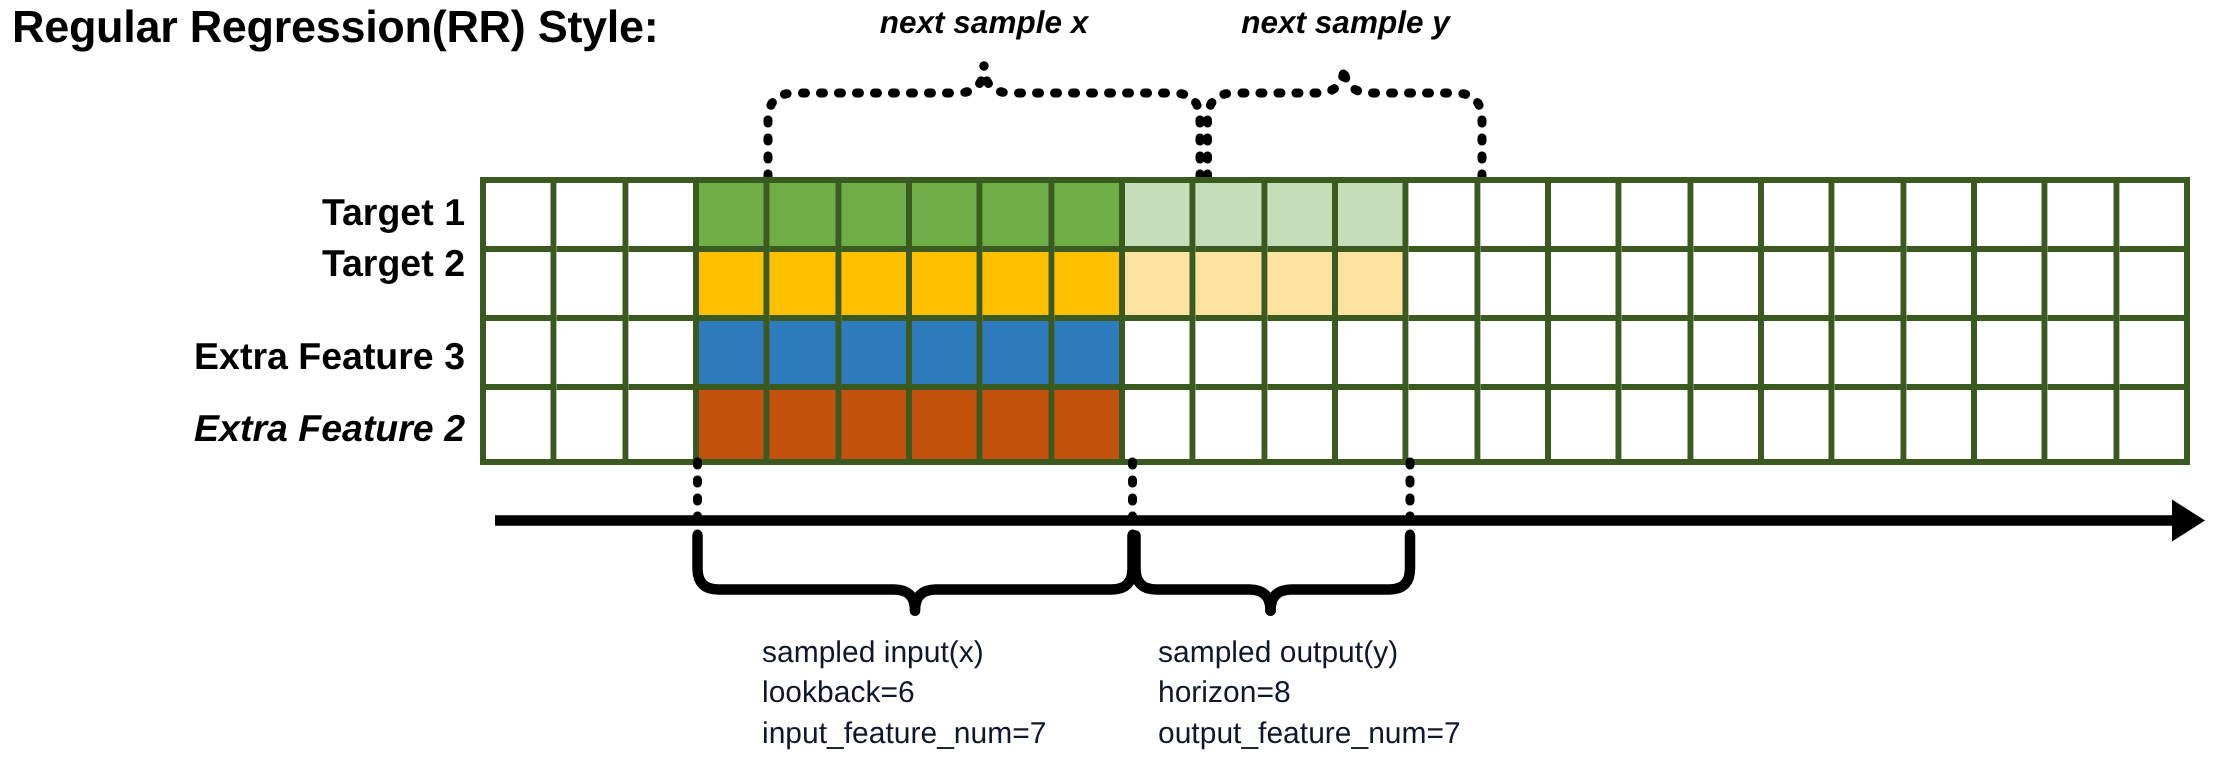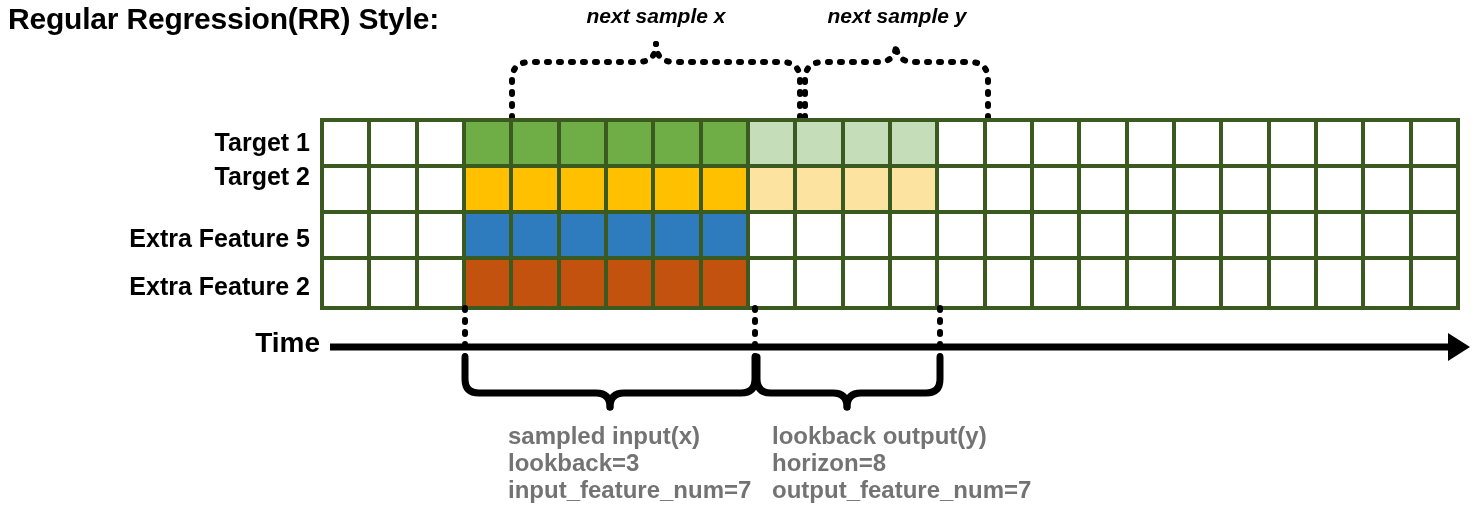--- a/index.html
+++ b/index.html
@@ -139,23 +139,23 @@
     left: 0; top: 355px;
     width: 1476px;
     height: 70px;
     overflow: visible;
     pointer-events: none;
   }
 
   
   .note {
     position: absolute;
-    font-size: 24px;
-    font-weight: 700;
-    color: #737373;
+    font-size: 20px;
+    font-weight: 400;
+    color: #0f172a;
     line-height: 27px;
     white-space: nowrap;
   }
   #note-x { left: 508px; top: 422px; }
   #note-y { left: 772px; top: 422px; }
   .note div { white-space: nowrap; }
 </style>
 </head>
 <body>
 
@@ -173,22 +173,22 @@
       <path d="M800,118 L800,80 Q800,62 782,62 L674,62 Q656,62 656,44"></path>
 
       <path d="M805,118 L805,80 Q805,62 823,62 L878,62 Q896,62 896,44"></path>
       <path d="M988,118 L988,80 Q988,62 970,62 L914,62 Q896,62 896,44"></path>
     </g>
   </svg>
 
   <div id="labels">
       <div class="row-label" style="position: absolute; top: 0px;">Target 1</div>
       <div class="row-label" style="position: absolute; top: 34px;">Target 2</div>
-      <div class="row-label" style="position: absolute; top: 96px;">Extra Feature 5</div>
-      <div class="row-label" style="position: absolute; top: 144px;">Extra Feature 2</div>
+      <div class="row-label" style="position: absolute; top: 96px;">Extra Feature 3</div>
+      <div class="row-label" style="position: absolute; top: 144px; font-style: italic;">Extra Feature 2</div>
     </div>
 
   <div id="grid">
       <div class="grid-row">
         <div class="cell"></div>
         <div class="cell"></div>
         <div class="cell"></div>
         <div class="cell" style="background: rgb(111, 174, 70);"></div>
         <div class="cell" style="background: rgb(111, 174, 70);"></div>
         <div class="cell" style="background: rgb(111, 174, 70);"></div>
@@ -292,43 +292,42 @@
     </div>
 
   <svg id="overlay-mid" viewBox="0 0 1476 80">
     <g fill="none" stroke="#000000" stroke-width="6" stroke-linecap="round" stroke-dasharray="2 10">
       <line x1="465" y1="8" x2="465" y2="62"></line>
       <line x1="755" y1="8" x2="755" y2="62"></line>
       <line x1="940" y1="8" x2="940" y2="62"></line>
     </g>
   </svg>
 
-  <div id="time-label">Time</div>
 
   <svg id="time-axis" viewBox="0 0 1140 44">
     <line x1="0" y1="22" x2="1124" y2="22" stroke="#000000" stroke-width="7"></line>
     <polygon points="1118,8 1140,22 1118,36" fill="#000000"></polygon>
   </svg>
 
   <svg id="overlay-bottom" viewBox="0 0 1476 70">
     <g fill="none" stroke="#000000" stroke-width="7" stroke-linecap="round">
 
       <path d="M465,2 L465,24 Q465,38 479,38 L596,38 Q610,38 610,52"></path>
       <path d="M755,2 L755,24 Q755,38 741,38 L624,38 Q610,38 610,52"></path>
 
       <path d="M757,2 L757,24 Q757,38 771,38 L833,38 Q847,38 847,52"></path>
       <path d="M940,2 L940,24 Q940,38 926,38 L861,38 Q847,38 847,52"></path>
     </g>
   </svg>
 
   <div class="note" id="note-x">
     <div>sampled input(x)</div>
-    <div>lookback=3</div>
+    <div>lookback=6</div>
     <div>input_feature_num=7</div>
   </div>
 
   <div class="note" id="note-y">
-    <div>lookback output(y)</div>
+    <div>sampled output(y)</div>
     <div>horizon=8</div>
     <div>output_feature_num=7</div>
   </div>
 
 </div>
 
 </body></html>

